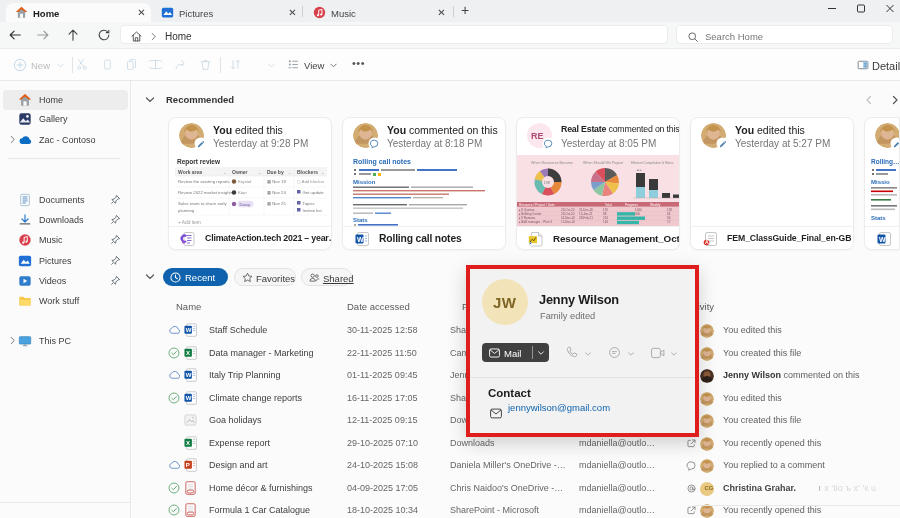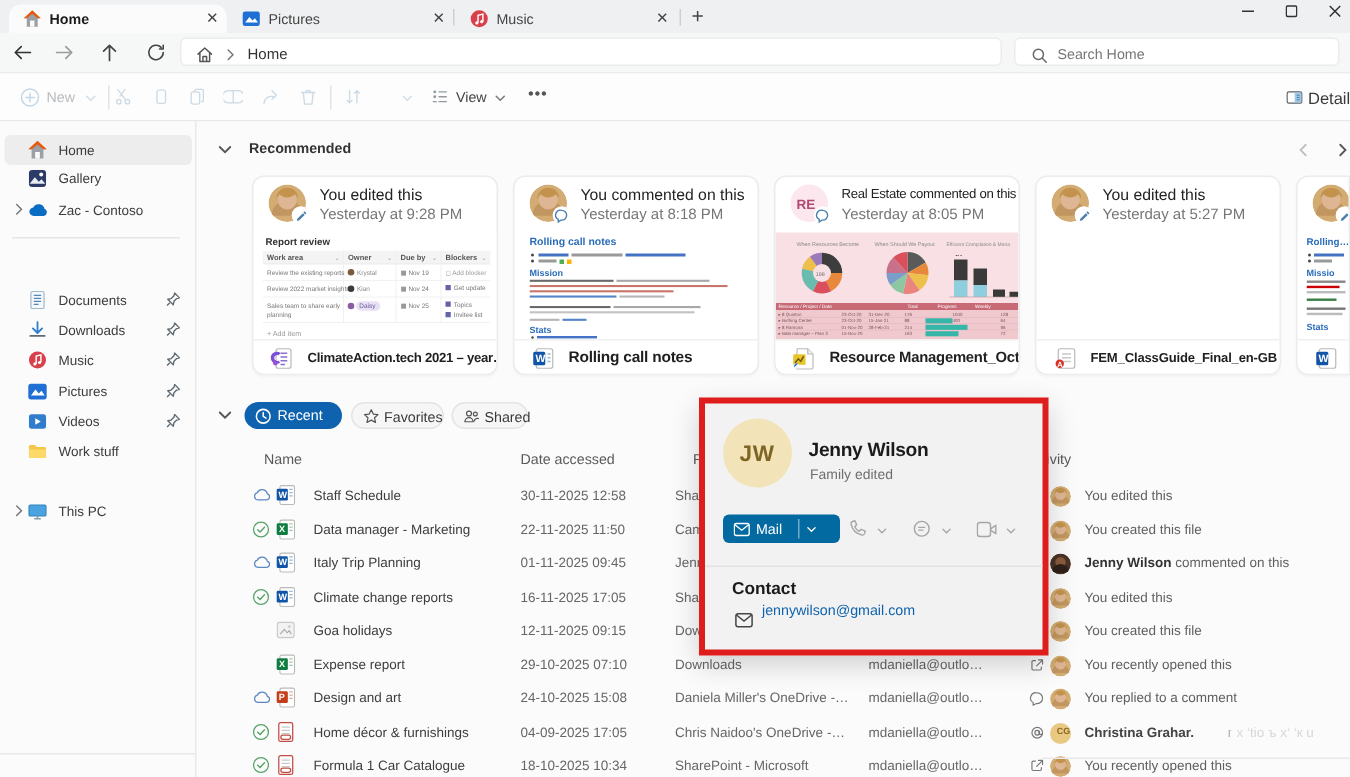--- a/index.html
+++ b/index.html
@@ -41,21 +41,21 @@
 #homesel { position:absolute; left:3px; top:9px; width:125px; height:20px; background:#ededed; border-radius:4px; }
 .ssep { position:absolute; left:8px; width:112px; height:1px; background:#e6e6e6; }
 
 
 #content { position:absolute; left:132px; top:81px; width:768px; height:437px; background:#fbfbfb; }
 
 .card { position:absolute; top:36px; width:164px; height:133px; background:#fff; border:1px solid #ececec; border-radius:8px; box-shadow:0 1px 2px rgba(0,0,0,0.04); overflow:hidden; }
 .chead { position:absolute; left:0; top:0; width:100%; height:37px; }
 .cava { position:absolute; left:10px; top:5px; width:25px; height:25px; border-radius:50%; }
 .ct1 { position:absolute; left:44px; top:6px; font-size:10.5px; color:#222; white-space:nowrap; }
-.ct1 b { font-weight:normal; }
+.ct1 b { font-weight:bold; }
 .ct2 { position:absolute; left:44px; top:19.5px; font-size:10px; color:#767676; }
 .cprev { position:absolute; left:0; top:37px; width:162px; height:71px; overflow:hidden; }
 .cfoot { position:absolute; left:0; top:108px; width:162px; height:24px; border-top:1px solid #f0f0f0; background:#fff; }
 .cfico { position:absolute; left:11px; top:4px; width:16px; height:16px; }
 .cftxt { position:absolute; left:36px; top:6px; font-size:10.3px; font-weight:bold; color:#1f1f1f; white-space:nowrap; letter-spacing:-0.15px; }
 
 .pill { position:absolute; top:187px; height:18px; border-radius:9px; font-size:9.5px; }
 
 .colhdr { position:absolute; top:220px; font-size:9.5px; color:#5a5a5a; }
 
@@ -613,21 +613,21 @@
         <path d="M6 1.3 7.5 4.4 10.9 4.8 8.4 7.1 9.1 10.5 6 8.8 2.9 10.5 3.6 7.1 1.1 4.8 4.5 4.4 Z" stroke="#555" stroke-width="0.9" fill="none" stroke-linejoin="round"></path>
       </svg>
     <span style="position:absolute;left:21px;top:4px;">Favorites</span>
   </div>
   <div class="pill" style="left:169px;width:51px;background:#f6f6f6;border:1px solid #e3e3e3;color:#3a3a3a;">
     <svg style="position:absolute;left:7px;top:3px;" width="11" height="11" viewBox="0 0 12 12">
         <circle cx="4" cy="4" r="1.8" stroke="#555" stroke-width="0.9" fill="none"></circle>
         <circle cx="8.6" cy="4.4" r="1.4" stroke="#555" stroke-width="0.9" fill="none"></circle>
         <path d="M1 10 a3 3 0 0 1 6 0 Z M7.8 9.7 a2.4 2.4 0 0 1 3.4-2" stroke="#555" stroke-width="0.9" fill="none"></path>
       </svg>
-    <span style="position:absolute;left:21px;top:4px;">Shared</span>
+    <span style="position:absolute;left:21px;top:4px;text-decoration:underline;">Shared</span>
   </div>
 
   <div class="colhdr" style="left:44px;">Name</div>
   <div class="colhdr" style="left:215px;">Date accessed</div>
   <div class="colhdr" style="left:330px;">File location</div>
   <div class="colhdr" style="left:552px;">Activity</div>
 
   <div class="frow" style="left:0;top:239px;width:768px;">
     <svg class="fstat" viewBox="0 0 14 14">
         <path d="M4.6 10.8 a2.9 2.9 0 0 1 -.4-5.7 4.1 4.1 0 0 1 7.7 1 2.4 2.4 0 0 1 -.5 4.7 Z" stroke="#5b88c4" stroke-width="1" fill="none"></path>
@@ -827,21 +827,21 @@
   </div>
   <div class="abs" style="left:688px;top:393px;width:70px;height:30px;background:rgba(251,251,251,0.55);"></div>
 
   <div class="abs" style="left:563px;top:424px;width:205px;height:1px;background:#e9e9e9;"></div>
 </div>
 <div id="ccard">
   <div class="abs" style="left:12px;top:10px;width:46px;height:46px;border-radius:50%;background:#f3e3b8;"></div>
   <div class="abs" style="left:23px;top:25px;font-size:15px;font-weight:bold;color:#7e6524;letter-spacing:0.5px;">JW</div>
   <div class="abs" style="left:69px;top:23px;font-size:12.8px;font-weight:bold;color:#1b1b1b;letter-spacing:-0.2px;">Jenny Wilson</div>
   <div class="abs" style="left:70px;top:42px;font-size:9.3px;color:#6e6e6e;">Family edited</div>
-  <div class="abs" style="left:12px;top:74px;width:78px;height:19px;background:#0369a1;border-radius:4px;">
+  <div class="abs" style="left:12px;top:74px;width:67px;height:19px;background:#404040;border-radius:4px;">
     <svg style="position:absolute;left:7px;top:4.5px;" width="11" height="10" viewBox="0 0 12 10">
         <rect x="0.6" y="0.6" width="10.8" height="8.8" rx="1.5" stroke="#fff" stroke-width="1" fill="none"></rect>
         <path d="M1 1.5 6 5.5 11 1.5" stroke="#fff" stroke-width="1" fill="none"></path>
       </svg>
     <span style="position:absolute;left:22px;top:4.5px;font-size:9.5px;color:#fff;">Mail</span>
     <div style="position:absolute;left:50px;top:3px;width:1px;height:13px;background:rgba(255,255,255,0.45);"></div>
     <svg style="position:absolute;left:55px;top:6px;" width="8" height="8" viewBox="0 0 10 10">
         <path d="M2 3.5 5 6.5 8 3.5" stroke="#fff" stroke-width="1.1" fill="none" stroke-linecap="round"></path>
       </svg>
   </div>

